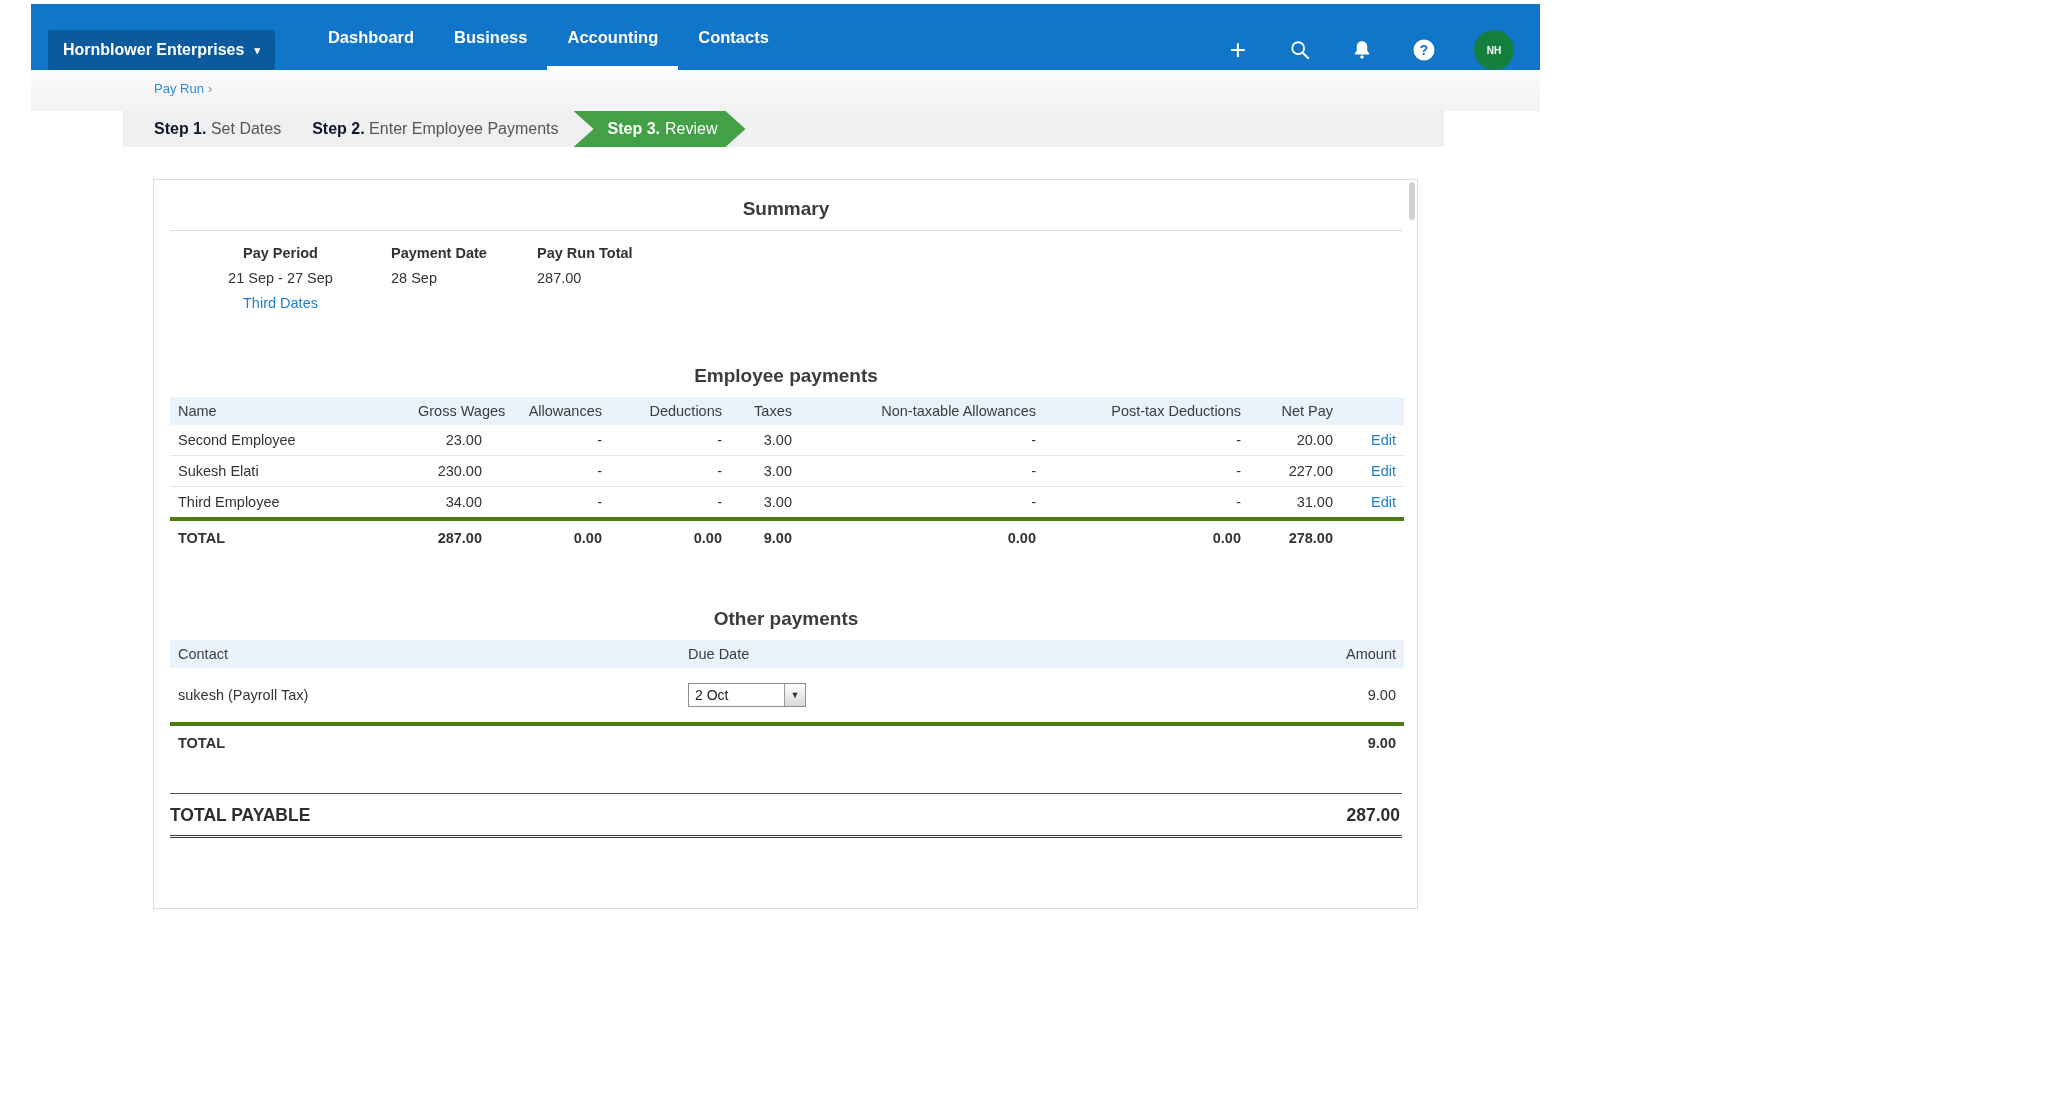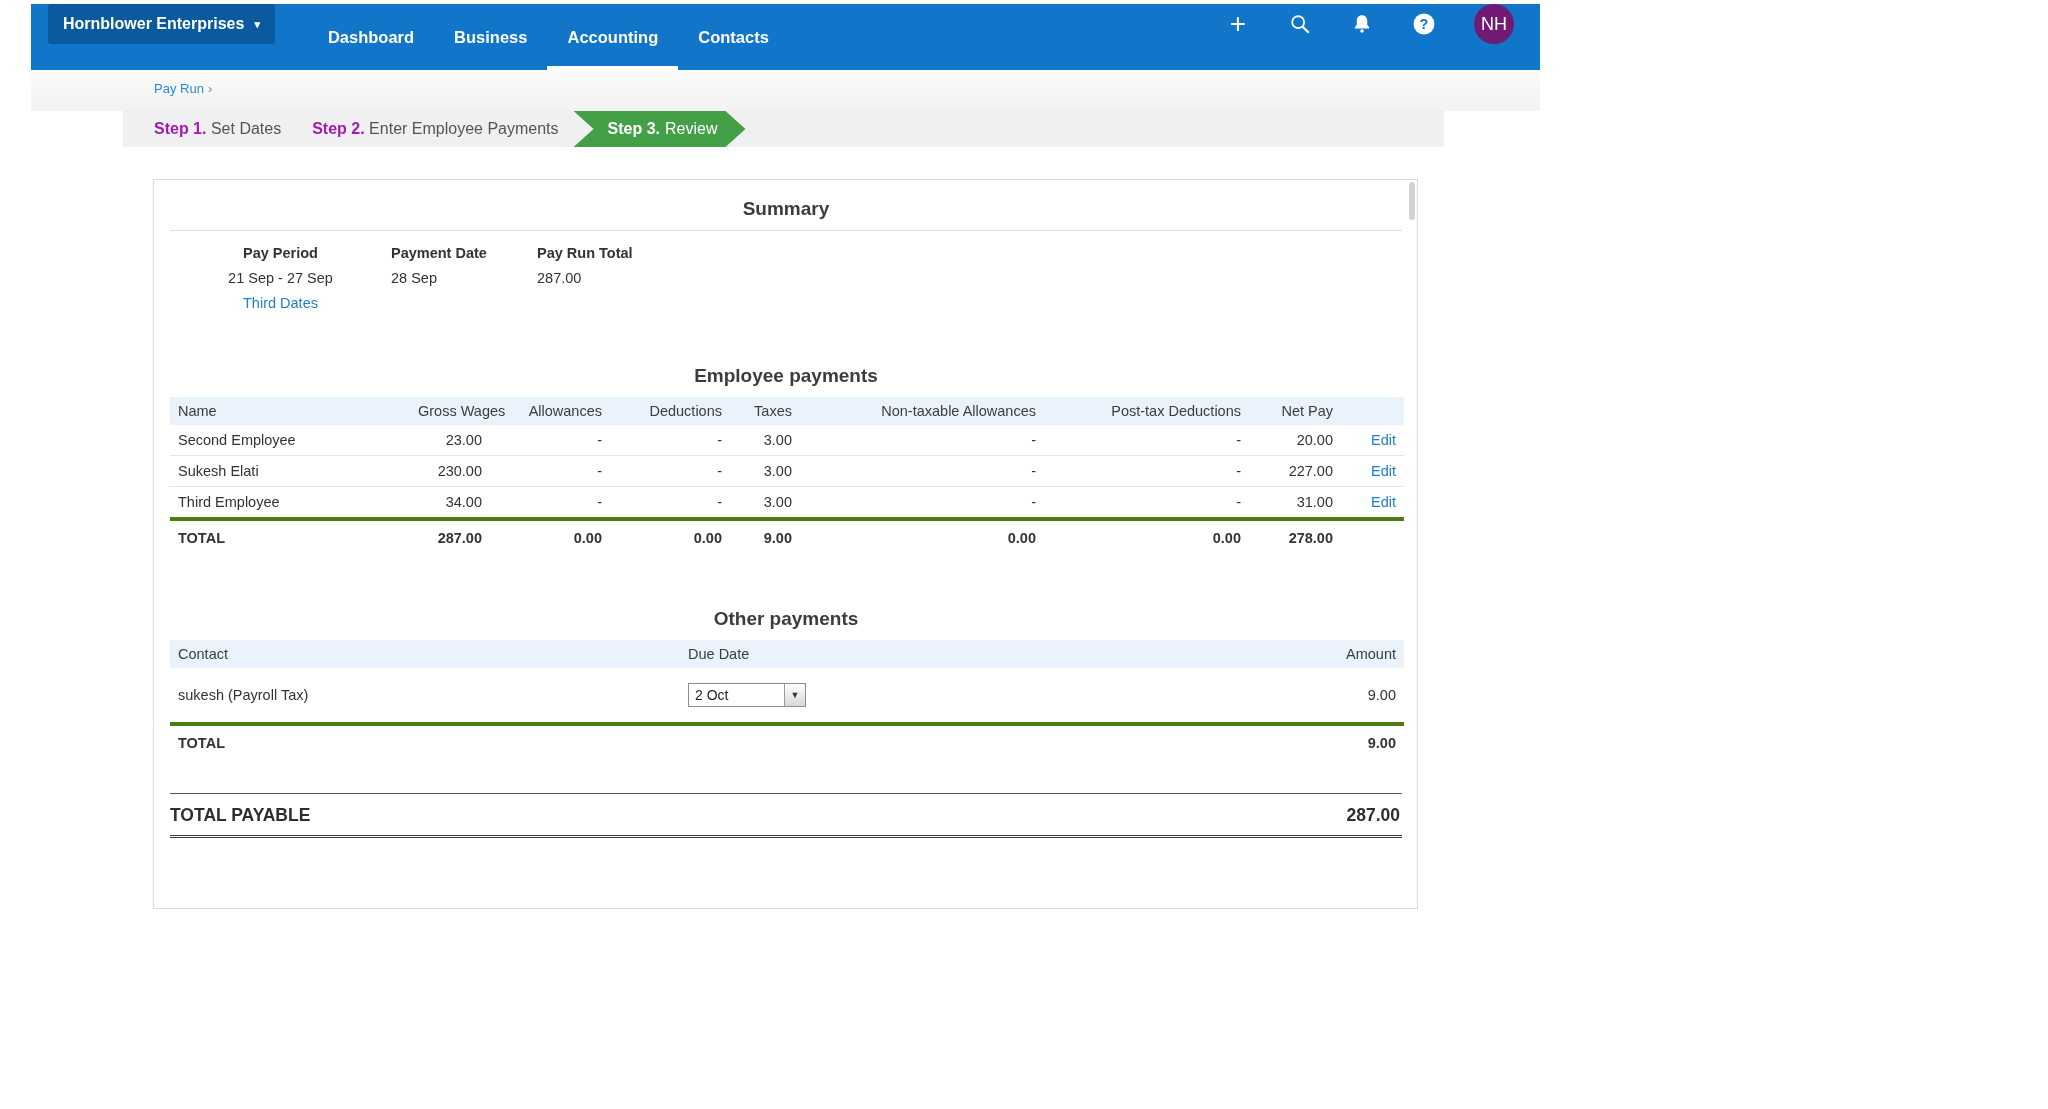--- a/index.html
+++ b/index.html
@@ -2,42 +2,42 @@
 <html><head>
 <meta charset="utf-8">
 <style>
   * { box-sizing: border-box; }
   html, body { margin: 0; padding: 0; width: 2048px; height: 1109px; background: #ffffff; overflow: hidden; font-family: "Liberation Sans", sans-serif; }
   a { text-decoration: none; }
 
   .app { position: absolute; left: 31px; top: 4px; width: 1509px; }
 
   
-  .topbar { height: 66px; background: #1175c9; display: flex; align-items: flex-start; padding: 0 26px 0 17px; }
+  .topbar { height: 66px; background: #1175c9; display: flex; align-items: flex-end; padding: 0 26px 0 17px; }
   .org-btn { background: #0c5a9e; color: #fff; font-weight: bold; font-size: 16px; height: 40px; border-radius: 3px; display: flex; align-items: center; padding: 0 15px; gap: 10px; cursor: pointer; }
   .org-btn .caret { font-size: 11px; line-height: 1; }
   .nav { display: flex; margin-left: 33px; height: 66px; align-items: stretch; }
   .nav-item { color: #fff; font-weight: bold; font-size: 16.5px; padding: 0 20px; display: flex; align-items: center; border-bottom: 4px solid transparent; padding-top: 4px; cursor: pointer; }
   .nav-item.active { border-bottom-color: #ffffff; }
   .top-icons { margin-left: auto; display: flex; align-items: center; gap: 38px; }
   .icon-btn { width: 24px; height: 24px; display: flex; align-items: center; justify-content: center; cursor: pointer; }
   .plus-glyph { color: #fff; font-size: 28px; font-weight: 300; line-height: 22px; }
-  .avatar { width: 40px; height: 40px; border-radius: 50%; background: #701a75; color: #fff; font-weight: normal; font-size: 18px; display: flex; align-items: center; justify-content: center; cursor: pointer; }
+  .avatar { width: 40px; height: 40px; border-radius: 50%; background: #15803d; color: #fff; font-weight: bold; font-size: 10px; display: flex; align-items: center; justify-content: center; cursor: pointer; }
 
   
   .page-header { background: linear-gradient(#fbfbfb, #f2f2f2); padding: 11px 0 15px 123px; }
   .breadcrumb { font-size: 13px; color: #2b8bd0; }
   .breadcrumb .sep { color: #8a8a8a; margin-left: 4px; }
   .page-title { font-size: 24px; font-weight: bold; color: #2e2e2e; margin-top: 4px; }
 
   
   .steps-row { background: #fff; }
   .steps-band { margin-left: 92px; width: 1321px; height: 36px; background: #f0f0f0; display: flex; align-items: center; font-size: 16px; color: #555; }
   .step { margin-left: 31px; white-space: nowrap; cursor: pointer; }
-  .step b { color: #a21caf; }
+  .step b { color: #0f172a; }
   .step-arrow { margin-left: 15px; height: 36px; background: #43a047; color: #fff; display: flex; align-items: center; padding: 0 28px 0 34px; font-size: 16px; white-space: nowrap; clip-path: polygon(0 0, calc(100% - 20px) 0, 100% 50%, calc(100% - 20px) 100%, 0 100%, 20px 50%); }
   .step-arrow b { margin-right: 5px; }
 
   
   .card { margin: 32px 0 0 122px; width: 1265px; background: #fff; border: 1px solid #dcdcdc; padding: 14px 15px 70px 16px; position: relative; }
   .scroll-thumb { position: absolute; top: 2px; right: 2px; width: 6px; height: 38px; background: #d2d2d2; border-radius: 3px; }
   .card h2 { font-size: 19px; color: #3c3c3c; margin: 4px 0 10px; font-weight: bold; text-align: center; }
   .divider { border: none; border-top: 1px solid #dedede; margin: 0 0 14px; }
 
   .summary-fields { display: flex; font-size: 14.5px; color: #333; }

